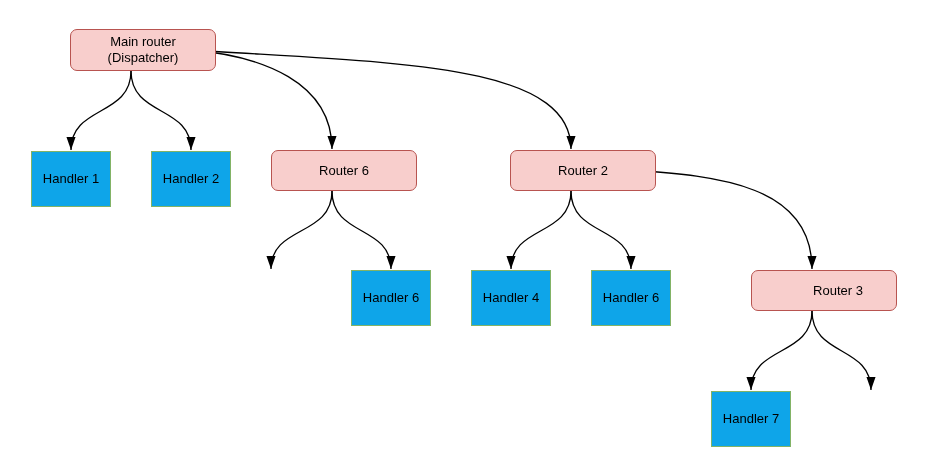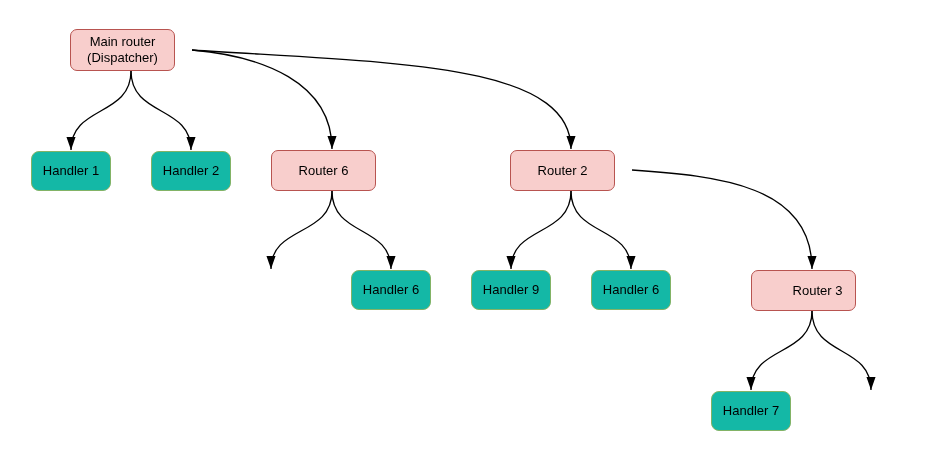--- a/index.html
+++ b/index.html
@@ -29,32 +29,32 @@
     align-items: center;
     justify-content: center;
     box-sizing: border-box;
     font-size: 13px;
     line-height: 16px;
     color: #000000;
     text-align: center;
     white-space: nowrap;
   }
   .node.router {
-    width: 105px;
+    width: 146px;
     height: 41px;
     background: #f8cecc;
     border: 1px solid #b85450;
     border-radius: 7px;
   }
   .node.handler {
     width: 80px;
-    height: 40px;
-    background: #14b8a6;
+    height: 56px;
+    background: #0ea5e9;
     border: 1px solid #82b366;
-    border-radius: 8px;
+    border-radius: 0;
   }
   .node.main {
     left: 70px;  top: 29px;  height: 42px;
   }
   .node.h1 { left: 31px;  top: 151px; }
   .node.h2 { left: 151px; top: 151px; }
   .node.r1 { left: 271px; top: 150px; }
   .node.r2 { left: 510px; top: 150px; }
   .node.h3 { left: 231px; top: 270px; }
   .node.h4 { left: 351px; top: 270px; }
@@ -109,21 +109,21 @@
     <span>Router 6</span>
   </div>
   <div class="node router r2">
     <span>Router 2</span>
   </div>
 
   <div class="node handler h4">
     <span>Handler 6</span>
   </div>
   <div class="node handler h5">
-    <span>Handler 9</span>
+    <span>Handler 4</span>
   </div>
   <div class="node handler h6">
     <span>Handler 6</span>
   </div>
 
   <div class="node router r3">
     <span>Router 3</span>
   </div>
 
   <div class="node handler h7">

